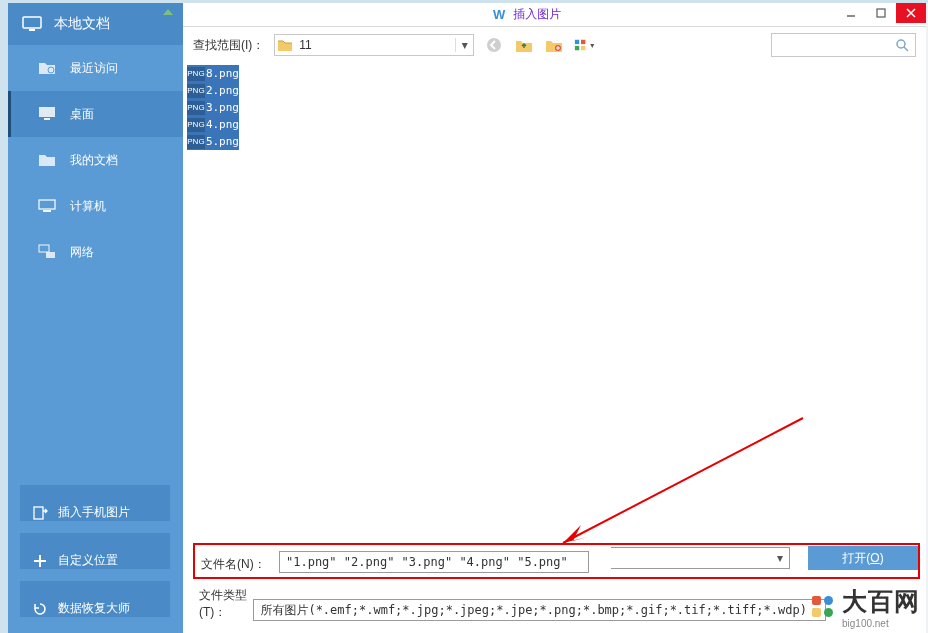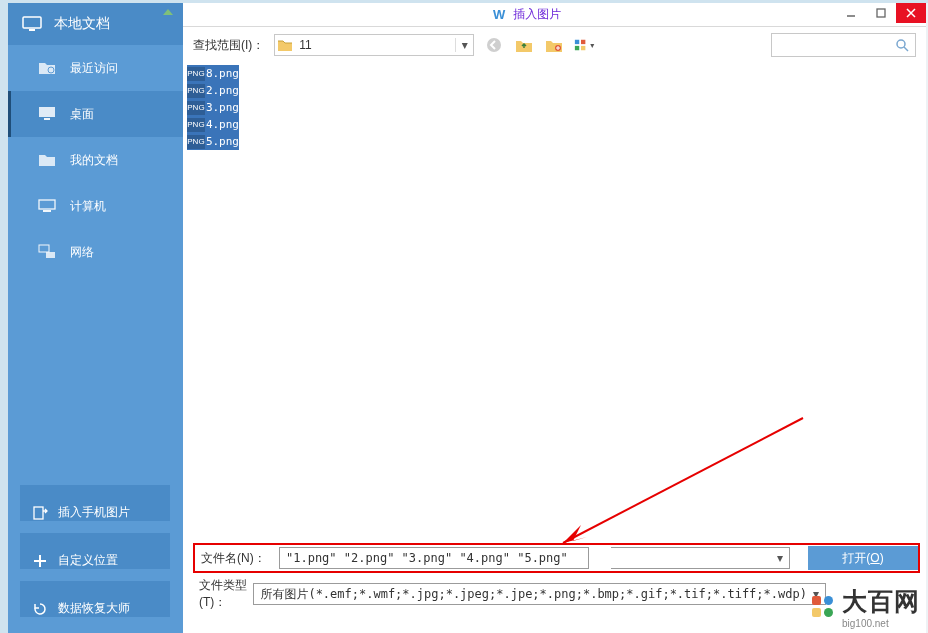--- a/index.html
+++ b/index.html
@@ -35,21 +35,21 @@
 .tb-sep{flex:1;}
 .searchbox{width:145px;height:24px;border:1px solid #c8c8c8;display:flex;align-items:center;padding:0 6px;}
 .searchbox input{border:none;outline:none;flex:1;width:100px;}
 .searchbox .mag{color:#7aa7d0;}
 .filepane{position:absolute;left:2px;top:60px;right:4px;bottom:98px;background:#fff;}
 .thumb{width:52px;margin:2px 0 0 2px;}
 .thumb .row{display:flex;align-items:center;height:17px;background:#3a74b9;margin-bottom:0;}
 .thumb .row .tic{width:18px;height:14px;background:#2e5e96;color:#fff;font-size:8px;display:flex;align-items:center;justify-content:center;margin-right:1px;font-family:Arial;}
 .thumb .row .tn{color:#fff;font-size:11px;font-family:"SimSun",monospace;}
 .bottombar{position:absolute;left:10px;right:6px;bottom:8px;height:86px;}
-.formrow{display:flex;align-items:center;height:30px;margin-top:4px;}
+.formrow{display:flex;align-items:flex-end;height:36px;margin-top:4px;}
 .formrow .flab{width:80px;color:#333;text-align:left;padding-left:6px;}
 .combo{flex:1;height:22px;border:1px solid #9b9b9b;display:flex;align-items:center;background:#fff;}
 .combo .cval{flex:1;padding-left:6px;font-family:"SimSun",monospace;color:#333;white-space:nowrap;overflow:hidden;}
 .combo .car{width:18px;text-align:center;color:#555;cursor:pointer;}
 .redbox{border:2px solid #e60000 !important;padding:4px 4px;margin-bottom:2px;}
 .redbox .flab{padding-left:2px;}
 .openbtn{width:110px;height:24px;background:#5b9bd5;color:#fff;display:flex;align-items:center;justify-content:center;margin-left:18px;cursor:pointer;}
 .arrow-annot{position:absolute;pointer-events:none;}
 .watermark{position:absolute;right:6px;bottom:4px;display:flex;align-items:center;gap:6px;color:#333;}
 .watermark .big{font-size:25px;font-weight:bold;letter-spacing:1px;}

